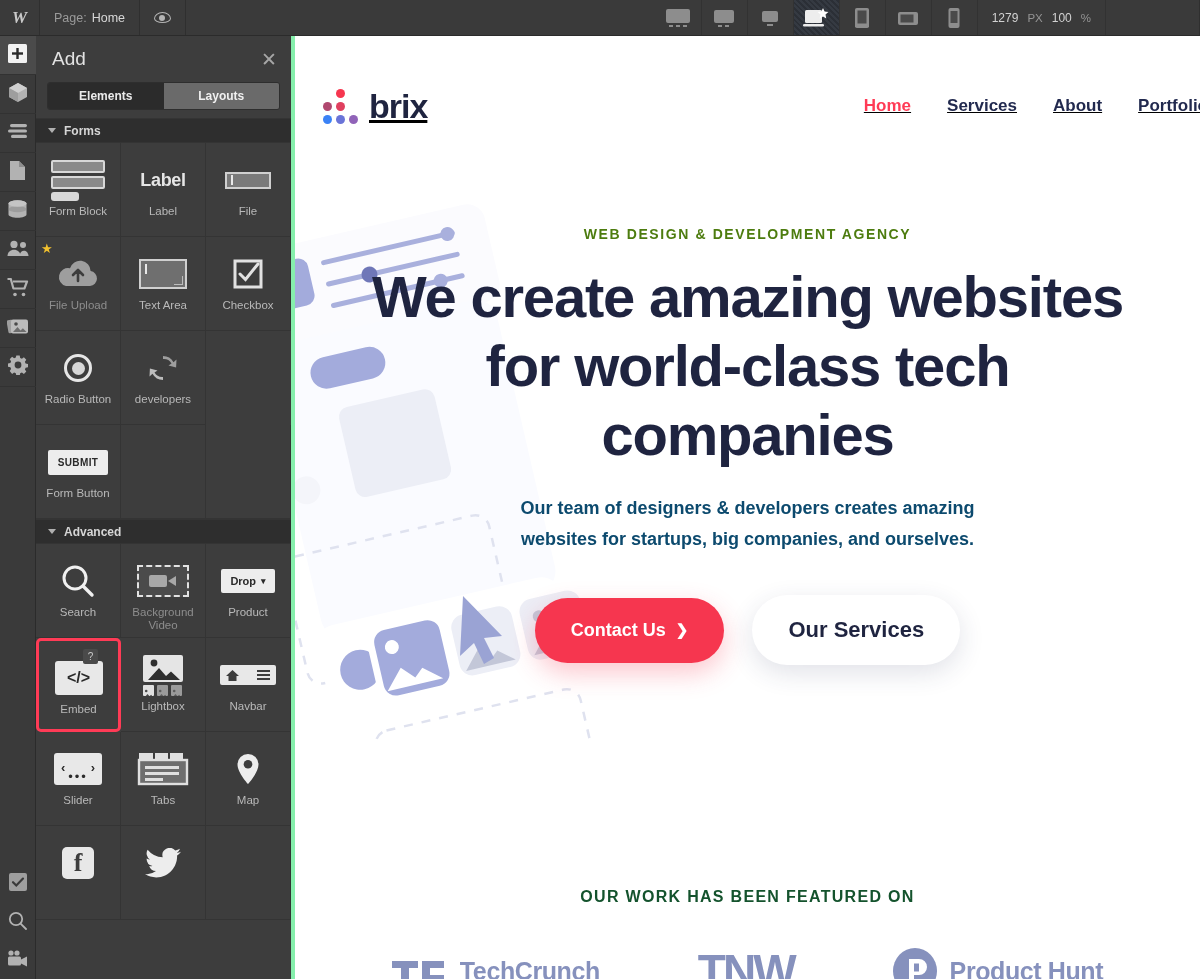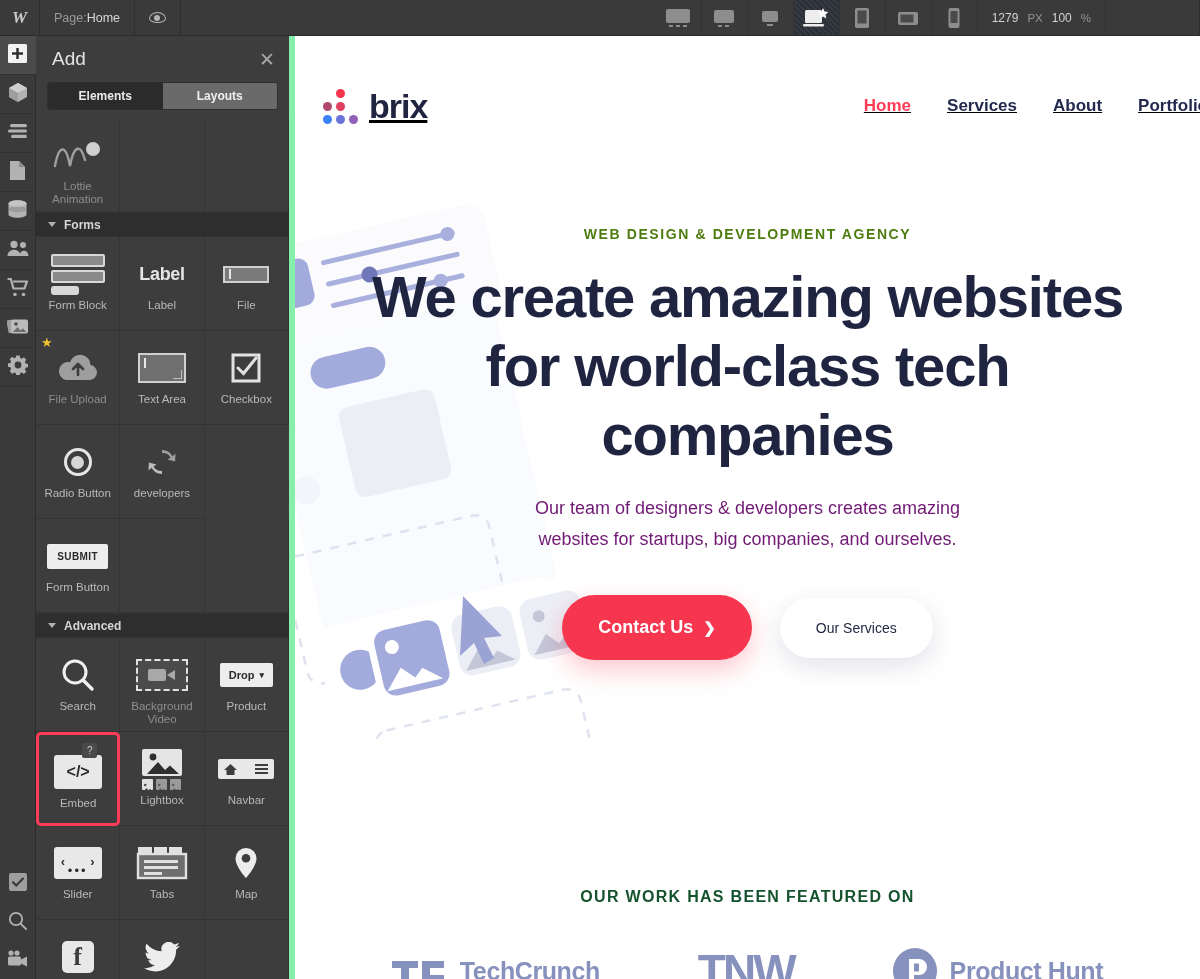--- a/index.html
+++ b/index.html
@@ -18,21 +18,21 @@
     border-bottom: 1px solid #2b2b2b;
     z-index: 40;
   }
   .tb-cell {
     display: flex; align-items: center; justify-content: center;
     border-right: 1px solid #2f2f2f;
     color: #c8c8c8;
   }
   #wf-logo { width: 40px; font-size: 17px; font-weight: bold; font-style: italic;
              color: #c9c9c9; font-family: "Liberation Serif", serif; }
-  #page-cell { padding: 0 14px; font-size: 12.5px; color: #bdbdbd; }
+  #page-cell { padding: 0 14px; font-size: 12.5px; color: #bdbdbd; gap: 5px; }
   #page-cell .lbl { color: #9a9a9a; }
   #page-cell .val { color: #d8d8d8; }
   #eye-cell { width: 46px; }
   .eye-ico { width: 17px; height: 11px; border: 1.6px solid #b4b4b4;
              border-radius: 50% 50% 50% 50% / 60% 60% 40% 40%;
              position: relative; }
   .eye-ico:after { content:""; position:absolute; width:6px;height:6px;border-radius:50%;
              background:#b4b4b4; left:4px; top:1.5px;}
   #tb-spacer { flex: 1; border-right: none; }
   #breakpoints { display: flex; align-items: stretch; }
@@ -59,21 +59,21 @@
     width: 36px; height: 38px; display:flex; align-items:center; justify-content:center;
     cursor:pointer;
   }
   .rail-btn.sel { background:#4b4b4b; }
   .rail-sep { width: 36px; height:1px; background:#323232; }
   .rail-grow { flex:1; }
 
   
   #addpanel {
     position: absolute; top: 36px; left: 36px; width: 259px; height: 943px;
-    background: #3d3d3d; border-right: 6px solid #86efac;
+    background: #3d3d3d; border-right: 4px solid #86efac;
     display:flex; flex-direction:column; z-index: 30; justify-content: space-between;
   }
   #panel-head { height: 46px; display:flex; align-items:center; padding: 0 14px 0 16px; }
   #panel-title { font-size: 19px; color:#e3e3e3; font-weight:400; flex:1; }
   #panel-close { font-size:19px; color:#a6a6a6; cursor:pointer; line-height:1; }
   #tabs { display:flex; margin: 0 11px 8px 11px; border-radius:3px; overflow:hidden;
           border:1px solid #2e2e2e; }
   .tab { flex:1; text-align:center; font-size:12px; font-weight:bold; padding:6px 12px;
          cursor:pointer; }
   .tab.on  { background:#2b2b2b; color:#eaeaea; }
@@ -159,26 +159,26 @@
   #navlinks { display:flex; align-items:center; gap:36px; margin-left:auto; margin-right:-8px; }
   .navlink { font-size:17px; font-weight:bold; color:#222a4f; white-space:nowrap; cursor:pointer; }
   .navlink.active { color:#ff3b56; }
 
   
   #hero { position:absolute; top:190px; left:0; width:905px; text-align:center; }
   #eyebrow { font-size:14px; font-weight:bold; letter-spacing:1.6px; color:#4d7c0f; }
   #headline { margin-top:20px; font-size:58px; line-height:69px; font-weight:bold;
               color:#1f2440; letter-spacing:-1.2px; white-space:nowrap; }
   #headline .l2, #headline .l3 { white-space:nowrap; }
-  #subhead { margin-top:24px; font-size:18px; line-height:31px; color:#701a75; }
+  #subhead { margin-top:24px; font-size:18px; line-height:31px; color:#0c4a6e;font-weight:bold; }
   #cta { margin-top:40px; display:flex; justify-content:center; gap:28px; align-items:center; }
   #btn-primary { background:#f6364f; color:#fff; font-size:18px; font-weight:bold;
     padding:22px 36px; border-radius:40px; display:flex; align-items:center; gap:10px;
     box-shadow:0 10px 26px rgba(246,54,79,.28); cursor:pointer; }
-  #btn-secondary { background:#fff; color:#1f2440; font-size:14px; font-weight:normal;
+  #btn-secondary { background:#fff; color:#1f2440; font-size:22px; font-weight:bold;
     padding:22px 36px; border-radius:40px; box-shadow:0 8px 26px rgba(40,50,90,.14);
     cursor:pointer; }
 
   
   #featured { position:absolute; top:852px; left:0; width:905px; text-align:center; }
   #feat-label { font-size:16px; font-weight:bold; letter-spacing:1.3px; color:#14532d; }
   #feat-logos { margin-top:38px; display:flex; justify-content:center;
                 align-items:center; gap:98px; color:#8691bd; }
   .feat-item { display:flex; align-items:center; gap:12px; }
   .feat-name { font-size:25px; font-weight:bold; letter-spacing:-.4px; }
@@ -386,34 +386,20 @@
     <div id="panel-title">Add</div>
     <div id="panel-close">✕</div>
   </div>
   <div id="tabs">
     <div class="tab on">Elements</div>
     <div class="tab off">Layouts</div>
   </div>
 
   <div id="panel-scroll">
 
-    <div class="grid">
-      <div class="cell dim">
-        <div class="ico">
-          <svg width="52" height="30" viewBox="0 0 52 30">
-              <path d="M3 26 C7 4, 14 4, 18 26 C22 4, 29 4, 33 20" stroke="#9e9e9e" stroke-width="2.4" fill="none" stroke-linecap="round"></path>
-              <circle cx="41" cy="9" r="7" fill="#cfcfcf"></circle>
-            </svg>
-        </div>
-        <div class="nm">Lottie
-Animation</div>
-      </div>
-      <div class="cell blank"></div>
-      <div class="cell blank"></div>
-    </div>
 
     <div class="sec-head">
       <span class="caret"></span>
       <span>Forms</span>
     </div>
 
     <div class="grid">
       <div class="cell">
         <div class="ico">
           <div>

